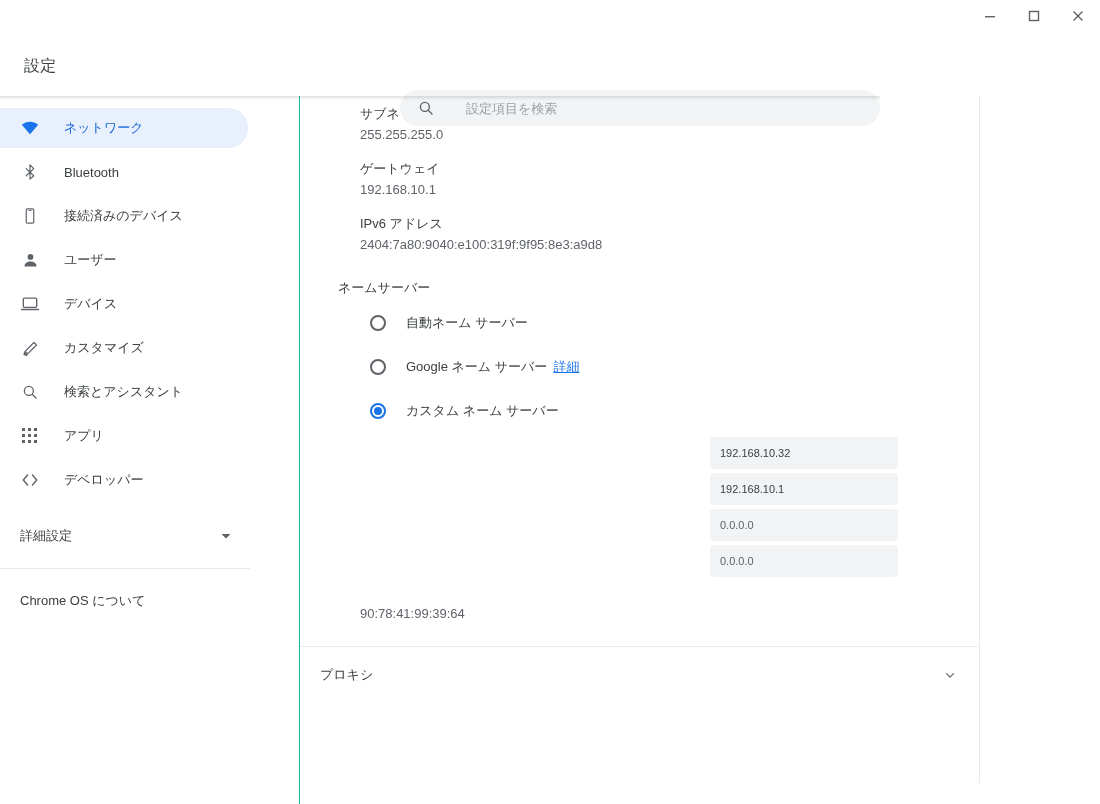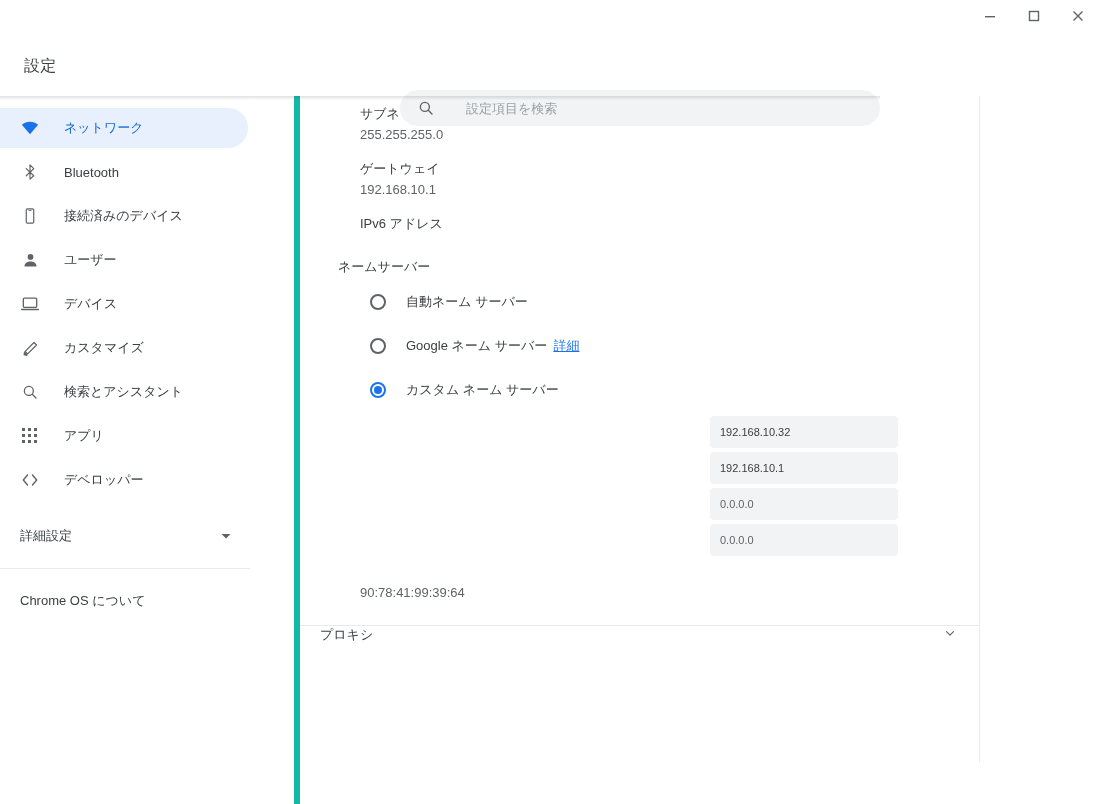--- a/index.html
+++ b/index.html
@@ -105,21 +105,21 @@
   }
   .searchbox input::placeholder { color: #9aa0a6; }
 
   
   .sidebar {
     position: absolute;
     top: 96px; left: 0;
     width: 300px;
     height: 708px;
     background: #ffffff;
-    border-right: 6px solid #14b8a6;
+    border-right: 1px solid #14b8a6;
     box-sizing: border-box;
     padding-top: 8px;
   }
   .nav-item {
     position: relative;
     height: 40px;
     margin: 4px 0;
     display: flex;
     align-items: center;
     border-radius: 0 20px 20px 0;
@@ -297,21 +297,21 @@
   .ns-inputs .ns-input:nth-child(3),
   .ns-inputs .ns-input:nth-child(4) { color: #5f6368; }
 
   .mac-field { padding-top: 22px; }
 
   .proxy-row {
     position: relative;
     width: 680px;
     height: 56px;
     display: flex;
-    align-items: flex-start;
+    align-items: center;
     box-sizing: border-box;
     padding-left: 20px;
     border-right: 1px solid #e8eaed;
     cursor: default;
   }
   .proxy-row .p-label {
     font-size: 13px;
     color: #3c4043;
   }
   .proxy-row .p-caret {
@@ -489,20 +489,21 @@
         <div class="f-value">255.255.255.0</div>
       </div>
 
       <div class="field">
         <div class="f-label">ゲートウェイ</div>
         <div class="f-value">192.168.10.1</div>
       </div>
 
       <div class="field">
         <div class="f-label">IPv6 アドレス</div>
+        <div class="f-value">2404:7a80:9040:e100:319f:9f95:8e3:a9d8</div>
       </div>
 
       <div class="section-title">ネームサーバー</div>
 
       <div class="radio-row">
         <span class="radio"></span>
         <span class="radio-label">自動ネーム サーバー</span>
       </div>
 
       <div class="radio-row">

